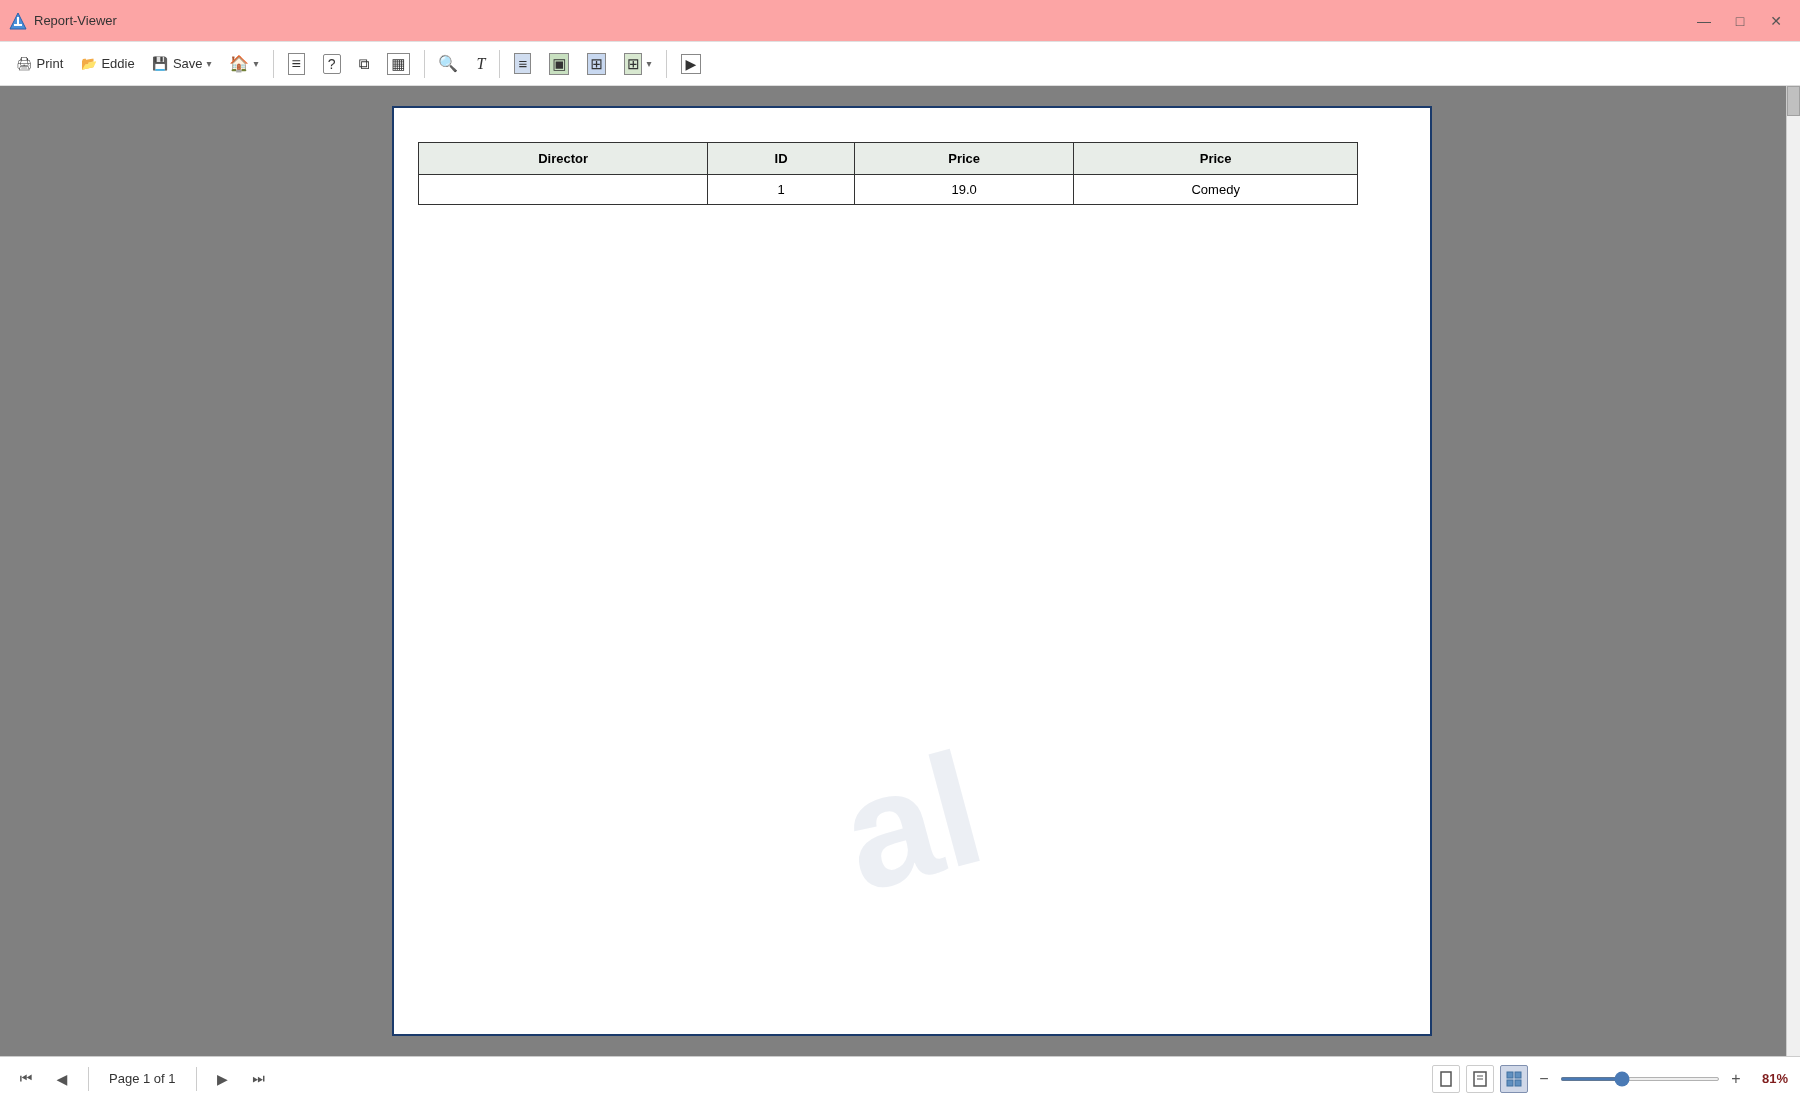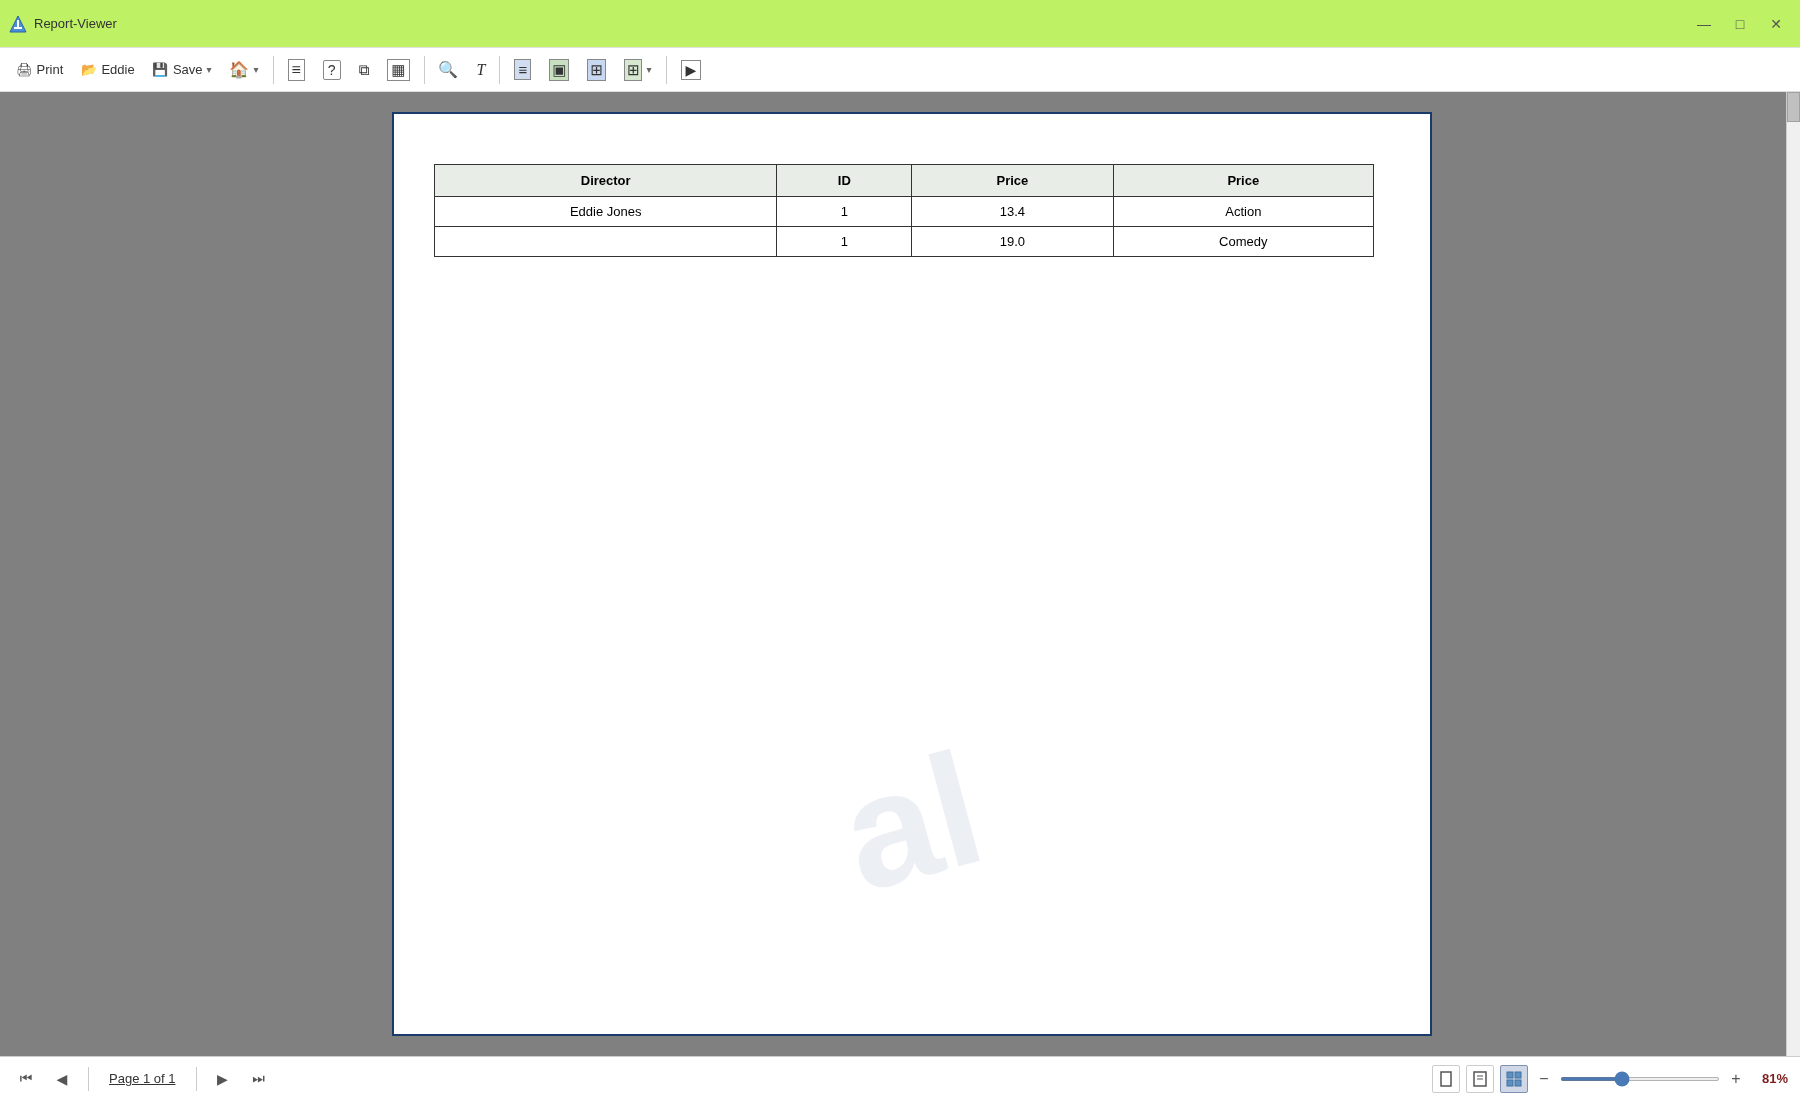--- a/index.html
+++ b/index.html
@@ -1,21 +1,21 @@
 <!DOCTYPE html>
 <html><head>
   <meta charset="utf-8">
   <style>
     * { box-sizing: border-box; margin: 0; padding: 0; }
     body { font-family: 'Segoe UI', Arial, sans-serif; font-size: 13px; background: #f0f0f0; width: 1800px; height: 1100px; overflow: hidden; display: flex; flex-direction: column; }
 
     
     .title-bar {
-      display: flex; align-items: center; background: #bef264; border-bottom: 1px solid #e0e0e0;
-      height: 48px; padding: 0 8px; flex-shrink: 0;
+      display: flex; align-items: center; background: #fca5a5; border-bottom: 1px solid #e0e0e0;
+      height: 42px; padding: 0 8px; flex-shrink: 0;
     }
     .title-bar-logo { width: 20px; height: 20px; margin-right: 6px; }
     .title-bar-title { font-size: 13px; color: #333; flex: 1; }
     .title-bar-controls { display: flex; gap: 4px; }
     .title-bar-btn {
       width: 32px; height: 24px; border: none; background: transparent; cursor: pointer;
       font-size: 14px; display: flex; align-items: center; justify-content: center; color: #555;
     }
 
     
@@ -50,21 +50,21 @@
     .right-scrollbar {
       width: 14px; background: #f0f0f0; border-left: 1px solid #ccc; display: flex; flex-direction: column;
       flex-shrink: 0;
     }
     .scrollbar-thumb-area { flex: 1; position: relative; }
     .scrollbar-thumb { width: 100%; height: 30px; background: #c0c0c0; border: 1px solid #a0a0a0; position: absolute; top: 0; }
 
     
     .page-document {
       background: #ffffff; width: 1040px; min-height: 860px; border: 2px solid #1a3a6b;
-      position: relative; flex-shrink: 0; padding: 40px; margin-left: 38px;
+      position: relative; flex-shrink: 0; padding: 24px; margin-left: 38px;
     }
 
     
     .report-table {
       width: 940px; border-collapse: collapse; margin-top: 10px;
     }
     .report-table th {
       background: #e8ede8; border: 1px solid #333; padding: 8px 12px;
       font-weight: bold; text-align: center; font-size: 13px;
     }
@@ -84,21 +84,21 @@
     .status-bar {
       display: flex; align-items: center; background: #ffffff; border-top: 1px solid #ccc;
       height: 44px; padding: 0 12px; flex-shrink: 0; gap: 8px;
     }
     .nav-btn {
       width: 28px; height: 28px; border: none; background: transparent; cursor: pointer;
       display: flex; align-items: center; justify-content: center; font-size: 14px; color: #555;
       border-radius: 2px;
     }
     .nav-separator { width: 1px; height: 24px; background: #ccc; margin: 0 4px; }
-    .page-info { font-size: 13px; color: #333; margin: 0 8px; text-decoration: underline; }
+    .page-info { font-size: 13px; color: #333; margin: 0 8px; }
     .status-right { margin-left: auto; display: flex; align-items: center; gap: 6px; }
     .view-btn {
       width: 28px; height: 28px; border: 1px solid #ccc; background: #fff; cursor: pointer;
       display: flex; align-items: center; justify-content: center; font-size: 13px; border-radius: 2px;
     }
     .view-btn.active { background: #d0d8e8; border-color: #8090b0; }
     .zoom-level { font-size: 13px; color: #7f1d1d; min-width: 36px; text-align: right; font-weight: bold; }
     .zoom-btn { width: 20px; height: 20px; border: none; background: transparent; cursor: pointer; font-size: 16px; color: #555; display: flex; align-items: center; justify-content: center; }
     .zoom-slider { width: 160px; height: 4px; accent-color: #4a7ab5; cursor: pointer; }
   </style>
@@ -193,26 +193,20 @@
       <table class="report-table">
         <thead>
           <tr>
             <th>Director</th>
             <th>ID</th>
             <th>Price</th>
             <th>Price</th>
           </tr>
         </thead>
         <tbody id="table-body">
-        <tr>
-              <td>Eddie Jones</td>
-              <td>1</td>
-              <td>13.4</td>
-              <td>Action</td>
-            </tr>
             <tr>
               <td></td>
               <td>1</td>
               <td>19.0</td>
               <td>Comedy</td>
             </tr>
           </tbody>
       </table>
 
       <div class="watermark">al</div>

